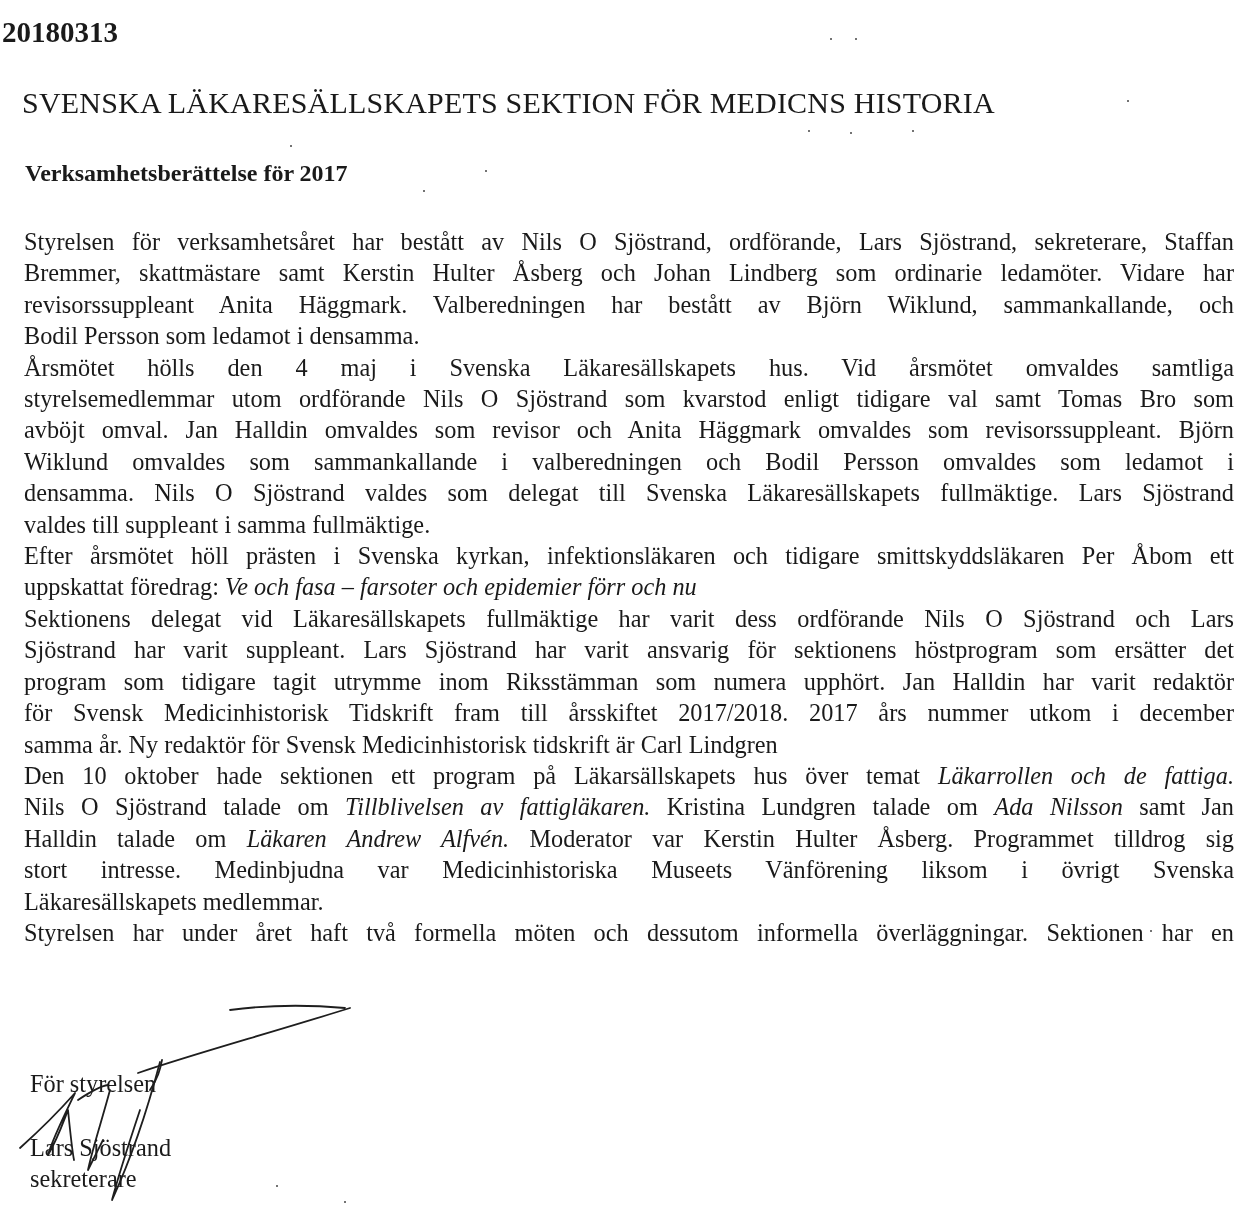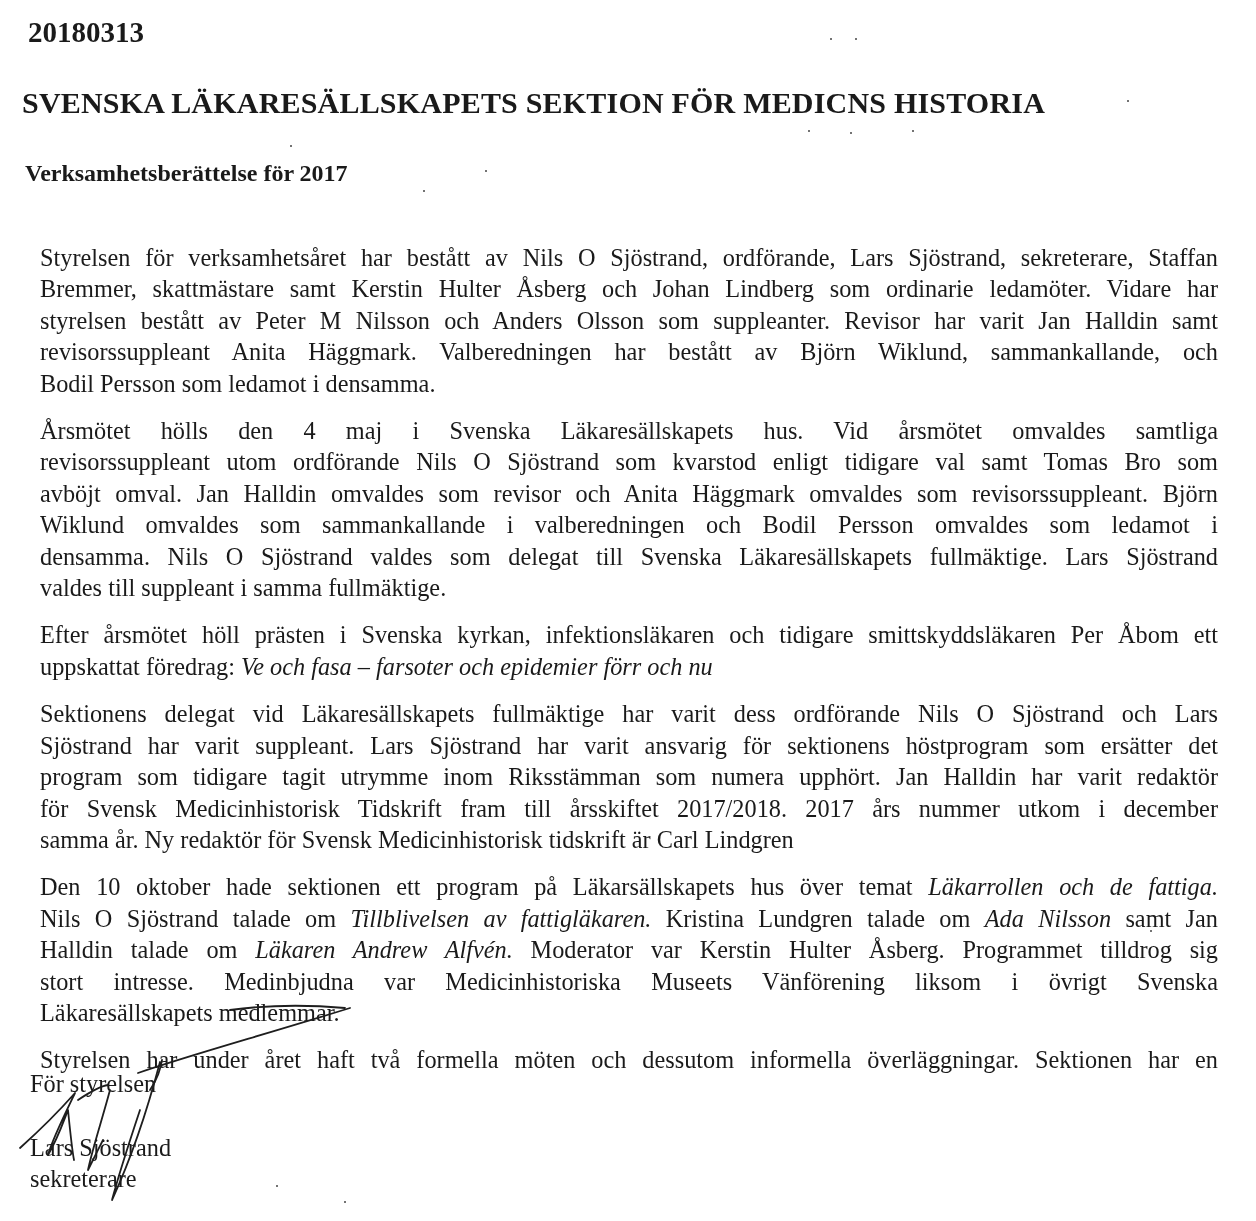--- a/index.html
+++ b/index.html
@@ -6,53 +6,53 @@
     body {
       width: 1256px;
       height: 1221px;
       position: relative;
       overflow: hidden;
       font-family: "Liberation Serif", serif;
       color: #1a1a1a;
     }
     .doc-date {
       position: absolute;
-      left: 28px;
+      left: 2px;
       top: 16px;
       font-size: 29px;
       font-weight: bold;
       letter-spacing: 0px;
     }
     .doc-title {
       position: absolute;
       left: 22px;
       top: 86px;
       font-size: 30px;
-      font-weight: bold;
+      font-weight: normal;
       white-space: nowrap;
       letter-spacing: 0.2px;
     }
     .doc-subtitle {
       position: absolute;
       left: 25px;
       top: 160px;
       font-size: 24px;
       font-weight: bold;
       white-space: nowrap;
     }
     .body-text {
       position: absolute;
       left: 24px;
       top: 226px;
       width: 1210px;
       font-size: 24.3px;
       line-height: 31.4px;
     }
     .para {
-      margin: 16px;
+      margin: 0;
       text-align: justify;
     }
     .para .line {
       display: block;
       white-space: nowrap;
       text-align: justify;
       text-align-last: justify;
     }
     .para .line.last {
       text-align-last: left;
@@ -104,28 +104,27 @@
 
   <div class="doc-title">SVENSKA LÄKARESÄLLSKAPETS SEKTION FÖR MEDICNS HISTORIA</div>
 
   <div class="doc-subtitle">Verksamhetsberättelse för 2017</div>
 
   <div class="body-text">
 
     <p class="para">
       <span class="line">Styrelsen för verksamhetsåret har bestått av Nils O Sjöstrand, ordförande, Lars Sjöstrand, sekreterare, Staffan</span>
       <span class="line">Bremmer, skattmästare samt Kerstin Hulter Åsberg och Johan Lindberg som ordinarie ledamöter. Vidare har</span>
-      <span class="line">styrelsen bestått av Peter M Nilsson och Anders Olsson som suppleanter. Revisor har varit Jan Halldin samt</span>
       <span class="line">revisorssuppleant Anita Häggmark. Valberedningen har bestått av Björn Wiklund, sammankallande, och</span>
       <span class="line last">Bodil Persson som ledamot i densamma.</span>
     </p>
 
     <p class="para">
       <span class="line">Årsmötet hölls den 4 maj i Svenska Läkaresällskapets hus. Vid årsmötet omvaldes samtliga</span>
-      <span class="line">revisorssuppleant utom ordförande Nils O Sjöstrand som kvarstod enligt tidigare val samt Tomas Bro som</span>
+      <span class="line">styrelsemedlemmar utom ordförande Nils O Sjöstrand som kvarstod enligt tidigare val samt Tomas Bro som</span>
       <span class="line">avböjt omval. Jan Halldin omvaldes som revisor och Anita Häggmark omvaldes som revisorssuppleant. Björn</span>
       <span class="line">Wiklund omvaldes som sammankallande i valberedningen och Bodil Persson omvaldes som ledamot i</span>
       <span class="line">densamma. Nils O Sjöstrand valdes som delegat till Svenska Läkaresällskapets fullmäktige. Lars Sjöstrand</span>
       <span class="line last">valdes till suppleant i samma fullmäktige.</span>
     </p>
 
     <p class="para">
       <span class="line">Efter årsmötet höll prästen i Svenska kyrkan, infektionsläkaren och tidigare smittskyddsläkaren Per Åbom ett</span>
       <span class="line last"><span>uppskattat föredrag: </span><em>Ve och fasa – farsoter och epidemier förr och nu</em></span>
     </p>

